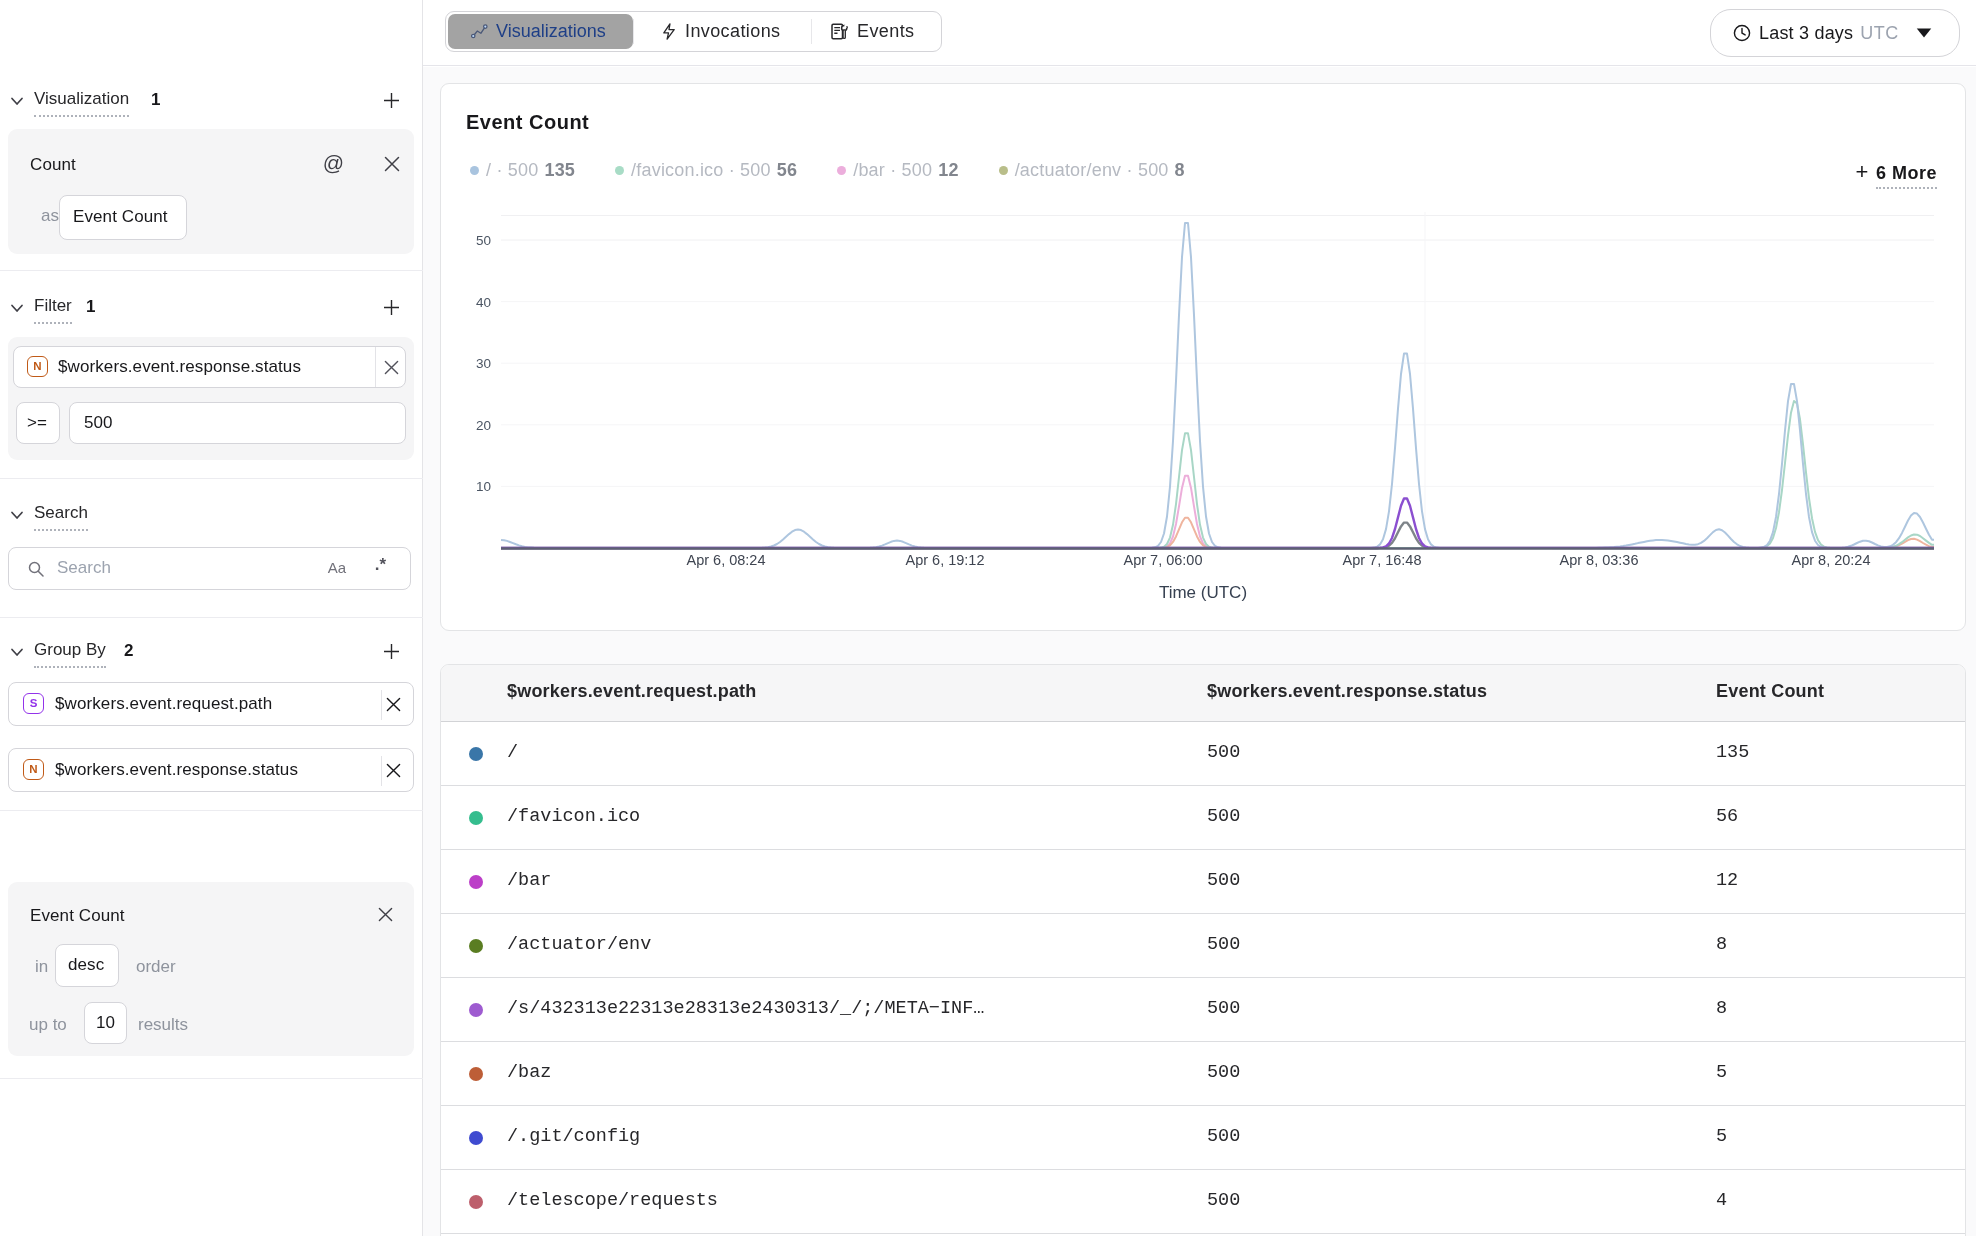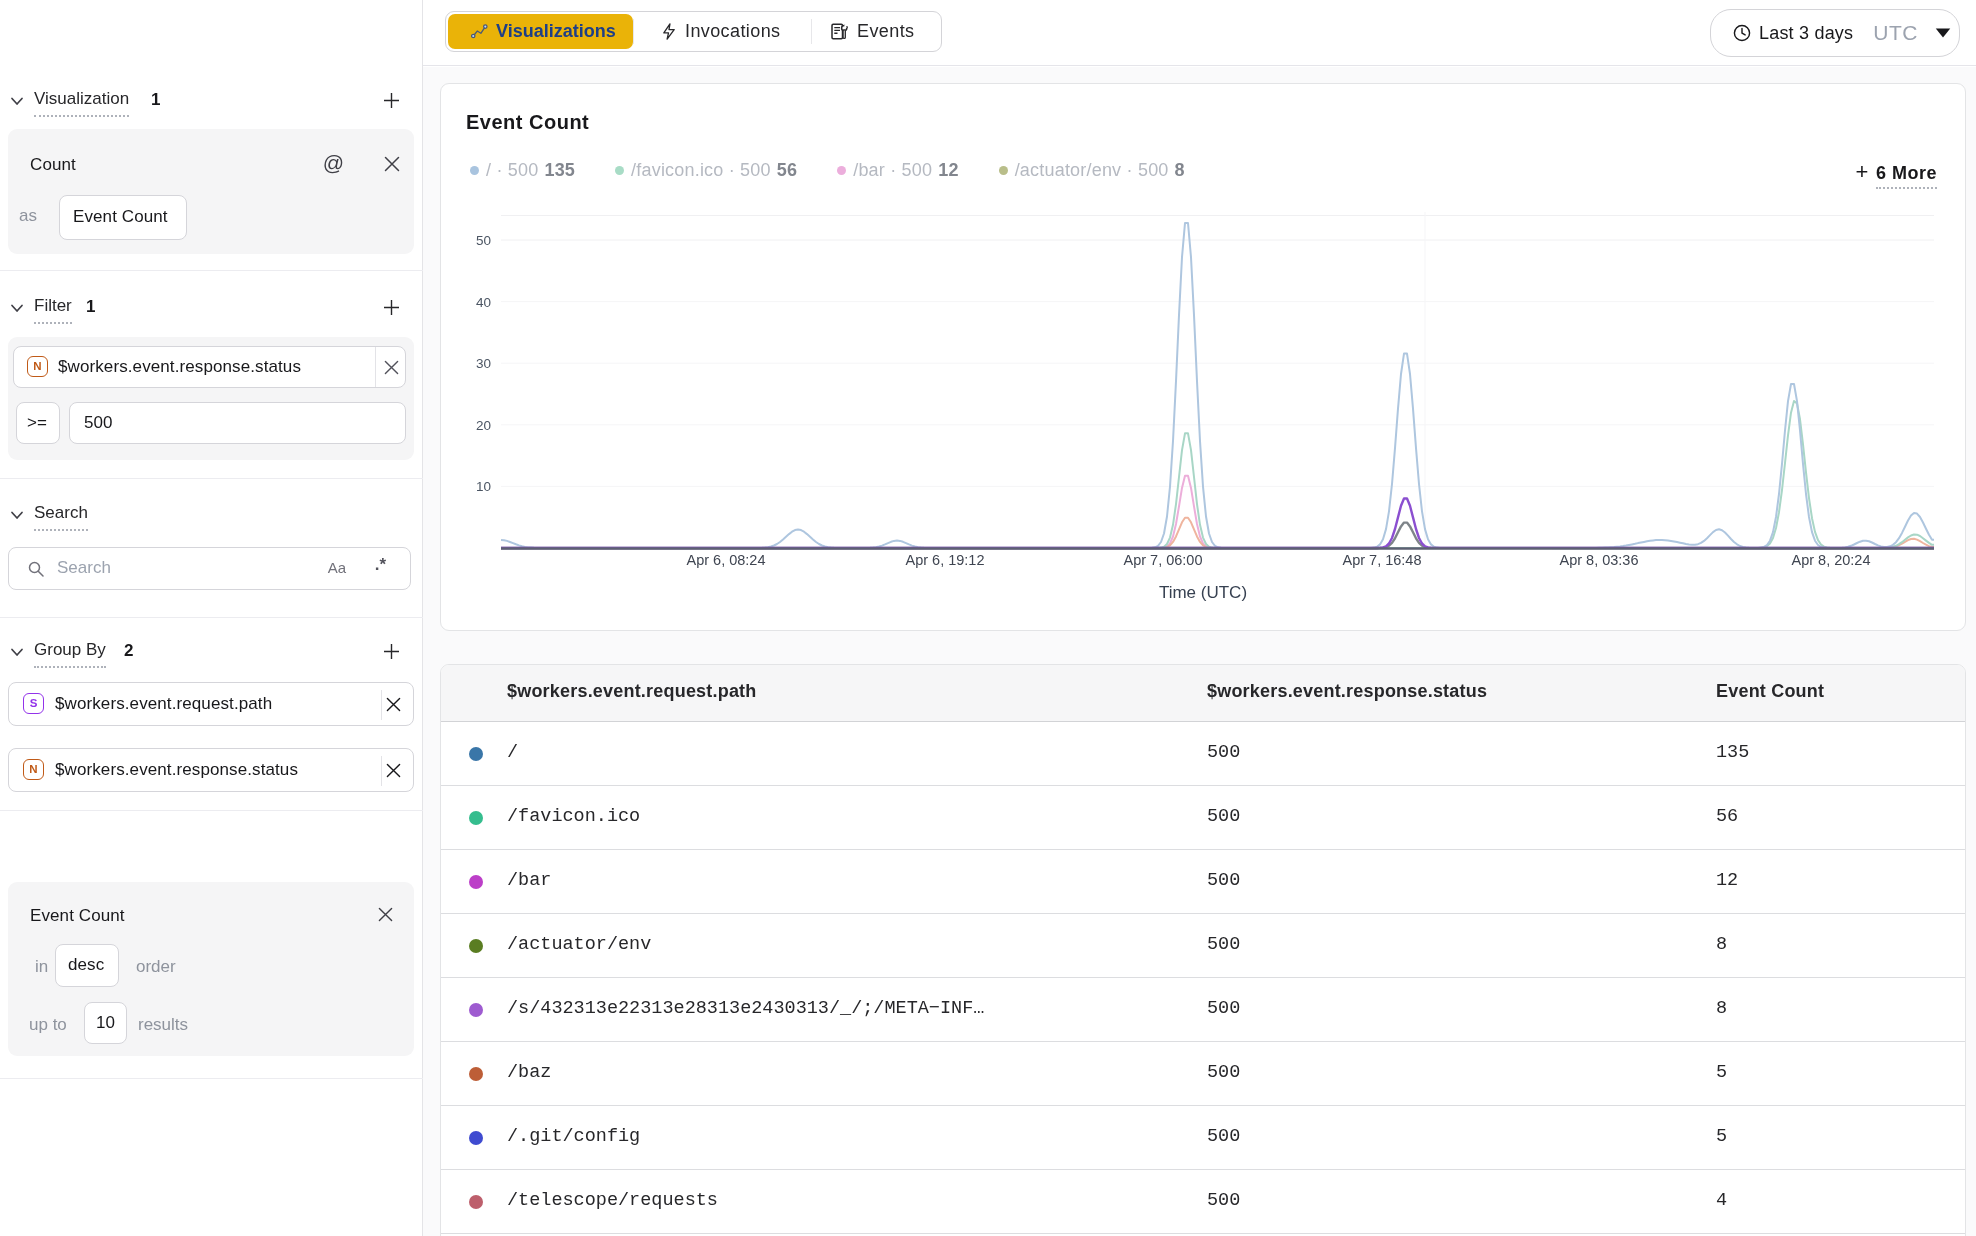--- a/index.html
+++ b/index.html
@@ -19,21 +19,21 @@
 .whitebox { background:#fff; border:1px solid #d5d5da; border-radius:8px; position:absolute; }
 .fieldtext { font-size:17px; letter-spacing:0.1px; color:#18181b; }
 .graytext { font-size:17px; color:#8e939d; }
 .badge { position:absolute; width:21px; height:21px; border-radius:6px; border:1.6px solid; background:#fff; font-size:11.5px; font-weight:700; text-align:center; line-height:18px; }
 .xicon { position:absolute; width:15px; height:15px; }
 .fieldsep { position:absolute; width:1px; background:#e3e3e7; }
 
 .topbar { position:absolute; left:423px; top:0; width:1553px; height:66px; background:#fff; border-bottom:1px solid #e5e5ea; }
 .tabs { position:absolute; left:22px; top:11px; height:41px; background:#fff; border:1px solid #d4d4d8; border-radius:9px; display:flex; align-items:center; padding:2px; }
 .tab { height:35px; display:flex; align-items:center; font-size:18px; letter-spacing:0.4px; color:#27272a; border-radius:7px; position:relative; }
-.tab.sel { background:#eab308; color:#1e3f87; font-weight:700; letter-spacing:0px; }
+.tab.sel { background:#a3a3a3; color:#1e3f87; font-weight:400; letter-spacing:0px; }
 .tab .ticon { margin-right:8px; display:flex; }
 .tabsep { width:1px; height:25px; background:#e7e7ea; }
 .timebtn { position:absolute; right:16px; top:9px; width:250px; height:48px; border:1px solid #d4d4d8; border-radius:21px; background:#fff; display:flex; align-items:center; padding-left:22px; }
 
 .main { position:absolute; left:423px; top:67px; width:1553px; height:1169px; background:#fafafb; }
 .chartcard { position:absolute; left:17px; top:16px; width:1526px; height:548px; background:#fff; border:1px solid #e3e4e6; border-radius:9px; }
 .tablecard { position:absolute; left:17px; top:597px; width:1526px; height:600px; background:#fff; border:1px solid #e3e4e6; border-radius:9px 9px 0 0; overflow:hidden; }
 .ct-title { position:absolute; left:25px; top:27px; font-size:20px; font-weight:700; letter-spacing:0.5px; color:#18181b; }
 .legend { position:absolute; left:29px; top:77px; height:18px; display:flex; align-items:center; font-size:18px; letter-spacing:0.2px; color:#b5b9c1; }
 .ldot { width:9px; height:9px; border-radius:50%; margin-right:7px; }
@@ -65,21 +65,21 @@
     <svg class="plus" viewBox="0 0 17 17">
         <path d="M8.5 1 V16 M1 8.5 H16" stroke="#27272a" stroke-width="1.4" fill="none"></path>
       </svg>
   </div>
   <div class="card" style="top:129px; height:125px;">
     <div class="fieldtext" style="position:absolute; left:22px; top:26px; font-weight:500;">Count</div>
     <span style="position:absolute; right:70px; top:22px; font-size:21px; color:#3f3f46;">@</span>
     <svg class="xicon" style="right:14px; top:27px; width:16px; height:16px;" viewBox="0 0 16 16">
         <path d="M1.5 1.5 L14.5 14.5 M14.5 1.5 L1.5 14.5" stroke="#3f3f46" stroke-width="1.5" fill="none" stroke-linecap="round"></path>
       </svg>
-    <div class="graytext" style="position:absolute; left:11px; top:77px;">as</div>
+    <div class="graytext" style="position:absolute; left:33px; top:77px;">as</div>
     <div class="whitebox" style="left:51px; top:66px; width:128px; height:45px;">
         <span class="fieldtext" style="position:absolute; left:13px; top:11px;">Event Count</span>
       </div>
   </div>
 
   <div style="position:absolute; left:0; top:270px; width:423px; border-top:1px solid #ececf0;"></div>
   <div class="sect-head" style="top:296px;">
     <svg class="chev" viewBox="0 0 14 14">
         <path d="M2 4.5 L7 10 L12 4.5" stroke="#3f3f46" stroke-width="1.7" fill="none" stroke-linecap="round" stroke-linejoin="round"></path>
       </svg>
@@ -206,21 +206,21 @@
         </span>
       Events
     </div>
   </div>
   <div class="timebtn">
     <svg width="18" height="18" viewBox="0 0 19 19" style="margin-right:8px;">
         <circle cx="9.5" cy="9.5" r="8" stroke="#18181b" stroke-width="1.5" fill="none"></circle>
         <path d="M9.5 4.8 V9.5 L12.8 11.5" stroke="#18181b" stroke-width="1.5" fill="none" stroke-linecap="round"></path>
       </svg>
     <span style="font-size:18px; letter-spacing:0.2px; color:#18181b; font-weight:500;">Last 3 days</span>
-    <span style="font-size:21px; letter-spacing:0.5px; color:#9ca3af; margin-left:20px;">UTC</span>
+    <span style="font-size:18px; letter-spacing:0.5px; color:#9ca3af; margin-left:7px;">UTC</span>
     <svg width="16" height="10" viewBox="0 0 14 9" style="margin-left:17px;">
         <path d="M0.5 0.5 H13.5 L7 8.5 Z" fill="#18181b"></path>
       </svg>
   </div>
 </div>
 
 <div class="main">
   <div class="chartcard">
     <div class="ct-title">Event Count</div>
     <div class="legend">

